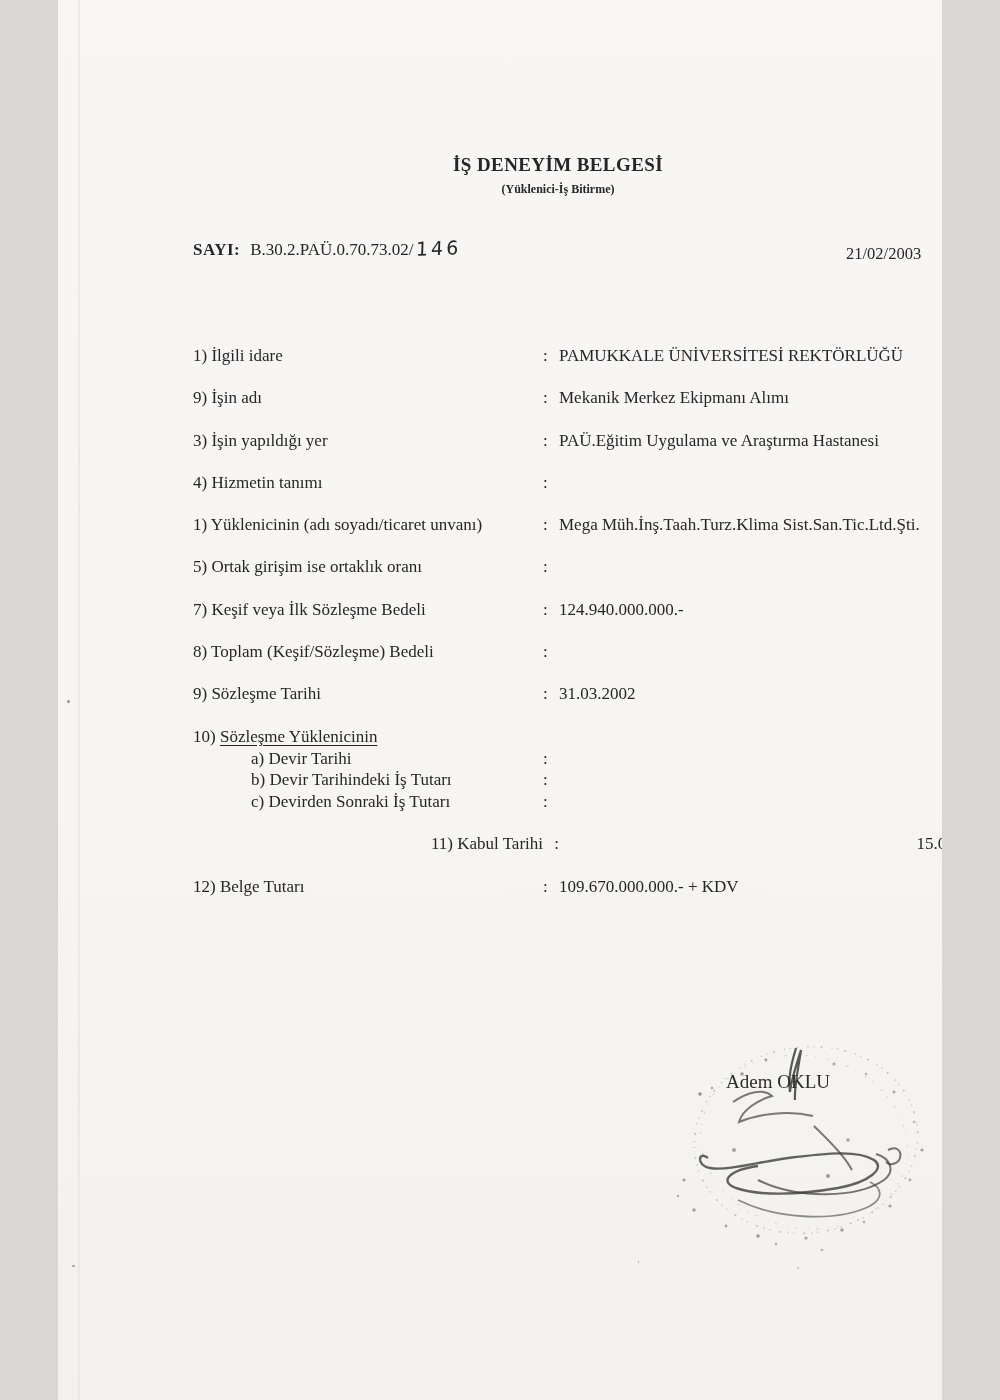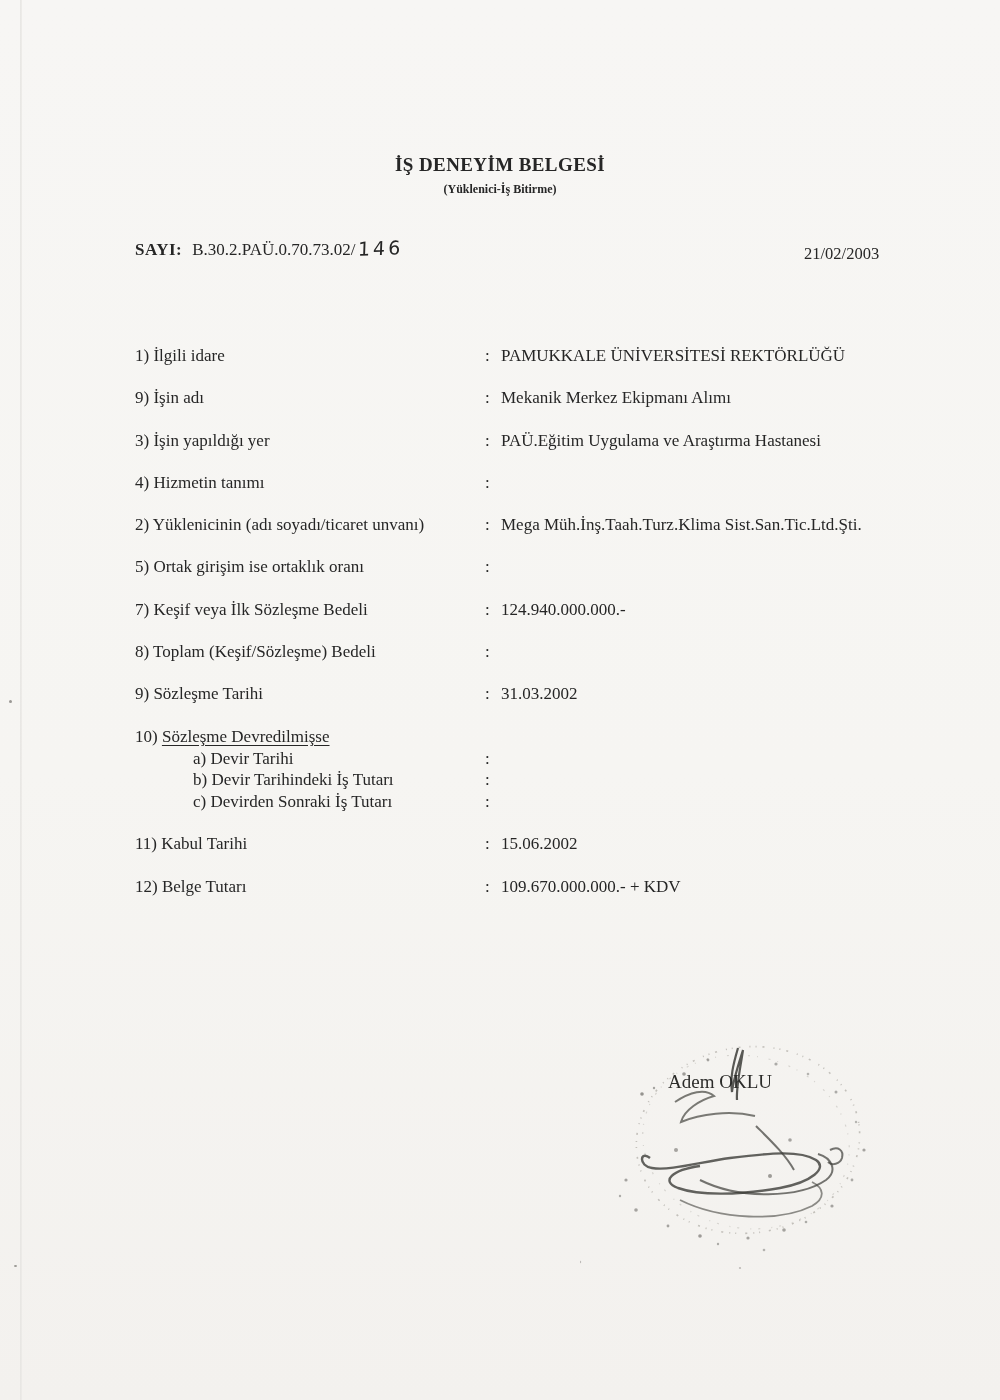--- a/index.html
+++ b/index.html
@@ -1,18 +1,18 @@
 <!DOCTYPE html>
 <html><head>
 <meta charset="utf-8">
 <style>
   html,body{margin:0;padding:0;background:#d8d7d5;}
   .page{
     position:relative;
-    width:1000px;height:1400px;
+    width:884px;height:1400px;
     margin:0 auto;
     background:linear-gradient(180deg,#f7f6f4 0%,#f6f5f2 55%,#f3f1ee 100%);
     font-family:"Liberation Serif","DejaVu Serif",serif;
     color:#262626;
     overflow:hidden;
   }
   .scan-edge{
     position:absolute;left:20px;top:0;width:2px;height:100%;
     background:linear-gradient(90deg,#e3e2df,#eceae7);
     opacity:.8;
@@ -30,36 +30,36 @@
   .sayi-label{font-weight:bold;letter-spacing:.5px;margin-right:10px;}
   .handwritten{
     display:inline-block;
     font-family:"DejaVu Sans",sans-serif;
     font-size:19px;
     letter-spacing:3px;
     transform:rotate(-2deg) skewX(-4deg);
     margin-left:2px;
   }
   .doc-date{
-    position:absolute;top:244px;left:788px;font-size:16.5px;margin-left:16px;
+    position:absolute;top:244px;left:788px;font-size:16.5px;
   }
   .rows{
     position:absolute;top:346px;left:135px;width:800px;
     font-size:17px;
   }
   .row{display:flex;align-items:flex-start;height:42.3px;}
   .row .label{width:350px;flex:none;}
   .row .colon{width:16px;flex:none;}
   .row .value{flex:1;white-space:nowrap;}
   .section10-head{height:22px;}
   .underlined{text-decoration:underline;text-underline-offset:3px;}
   .subrow{display:flex;align-items:flex-start;height:21.6px;padding-left:58px;}
   .subrow .label{width:292px;flex:none;}
   .subrow .colon{width:16px;flex:none;}
-  .row.gap-top{margin-top:21px;}
+  .row.gap-top{margin-top:21px;text-align:right;}
   .signature-block{
     position:absolute;top:1030px;left:580px;width:330px;height:250px;
   }
   .signature-text{
     position:absolute;top:40px;left:0;width:280px;
     text-align:center;font-size:19px;line-height:23px;color:#2b2b29;
   }
   .stamp-svg{position:absolute;top:0;left:0;}
   .speck{position:absolute;border-radius:50%;background:#9a9894;}
 </style>
@@ -95,21 +95,21 @@
       <span class="label">3) İşin yapıldığı yer</span>
       <span class="colon">:</span>
       <span class="value">PAÜ.Eğitim Uygulama ve Araştırma Hastanesi</span>
     </div>
     <div class="row">
       <span class="label">4) Hizmetin tanımı</span>
       <span class="colon">:</span>
       <span class="value"></span>
     </div>
     <div class="row">
-      <span class="label">2) Yüklenicinin (adı soyadı/ticaret unvanı)</span>
+      <span class="label">1) Yüklenicinin (adı soyadı/ticaret unvanı)</span>
       <span class="colon">:</span>
       <span class="value">Mega Müh.İnş.Taah.Turz.Klima Sist.San.Tic.Ltd.Şti.</span>
     </div>
     <div class="row">
       <span class="label">5) Ortak girişim ise ortaklık oranı</span>
       <span class="colon">:</span>
       <span class="value"></span>
     </div>
     <div class="row">
       <span class="label">7) Keşif veya İlk Sözleşme Bedeli</span>
@@ -121,21 +121,21 @@
       <span class="colon">:</span>
       <span class="value"></span>
     </div>
     <div class="row">
       <span class="label">9) Sözleşme Tarihi</span>
       <span class="colon">:</span>
       <span class="value">31.03.2002</span>
     </div>
 
     <div class="row section10-head">
-      <span>10)</span>&nbsp;<span class="underlined">Sözleşme Devredilmişse</span>
+      <span>10)</span>&nbsp;<span class="underlined">Sözleşme Yüklenicinin</span>
     </div>
     <div class="subrow">
       <span class="label">a) Devir Tarihi</span>
       <span class="colon">:</span>
       <span class="value"></span>
     </div>
     <div class="subrow">
       <span class="label">b) Devir Tarihindeki İş Tutarı</span>
       <span class="colon">:</span>
       <span class="value"></span>

